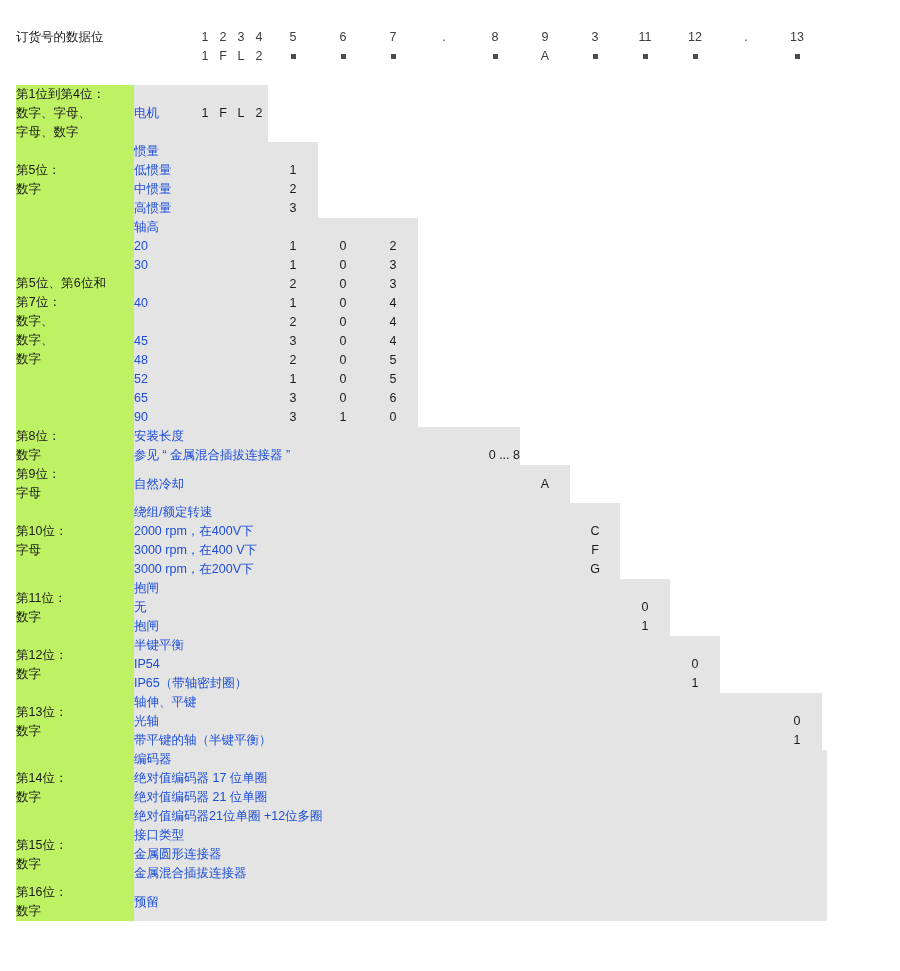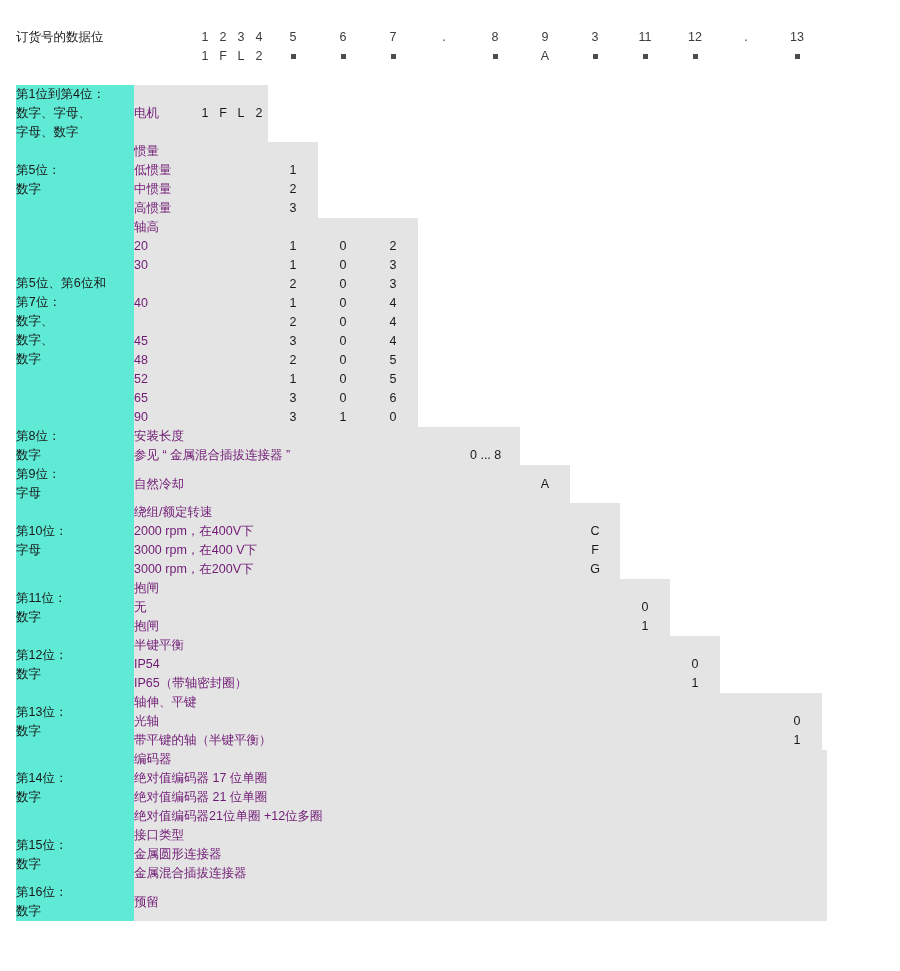--- a/index.html
+++ b/index.html
@@ -30,21 +30,21 @@
   table.ordercode td {
     padding: 0;
     height: 19px;
     vertical-align: middle;
     font-size: 12.5px;
     line-height: 19px;
     white-space: nowrap;
   }
   
   .bg-white  { background: #ffffff; }
-  .bg-light  { background: #5eead4; }
+  .bg-light  { background: #bef264; }
   .bg-mid    { background: #e4e4e4; }
   .bg-head   { background: #ffffff; }
 
   .hdr-num {
     text-align: center;
     color: #3c3c3c;
     font-size: 12.5px;
   }
   .hdr-val {
     text-align: center;
@@ -54,29 +54,29 @@
   .lbl {
     padding-left: 5px;
     color: #1a1a1a;
     font-size: 12.5px;
     vertical-align: middle;
     white-space: normal;
     line-height: 14px;
   }
   .desc {
     padding-left: 6px;
-    color: #701a75;
+    color: #1d4ed8;
     white-space: nowrap;
   }
   .val {
     text-align: center;
     color: #1a1a1a;
   }
   .val-l {
-    text-align: left;
+    text-align: right;
     padding-left: 6px;
     color: #1a1a1a;
   }
   .spacer-row td { height: 8px; background: #ffffff; }
   .sq {
     display: inline-block;
     width: 5px;
     height: 5px;
     background: #4d4d4d;
     vertical-align: middle;

